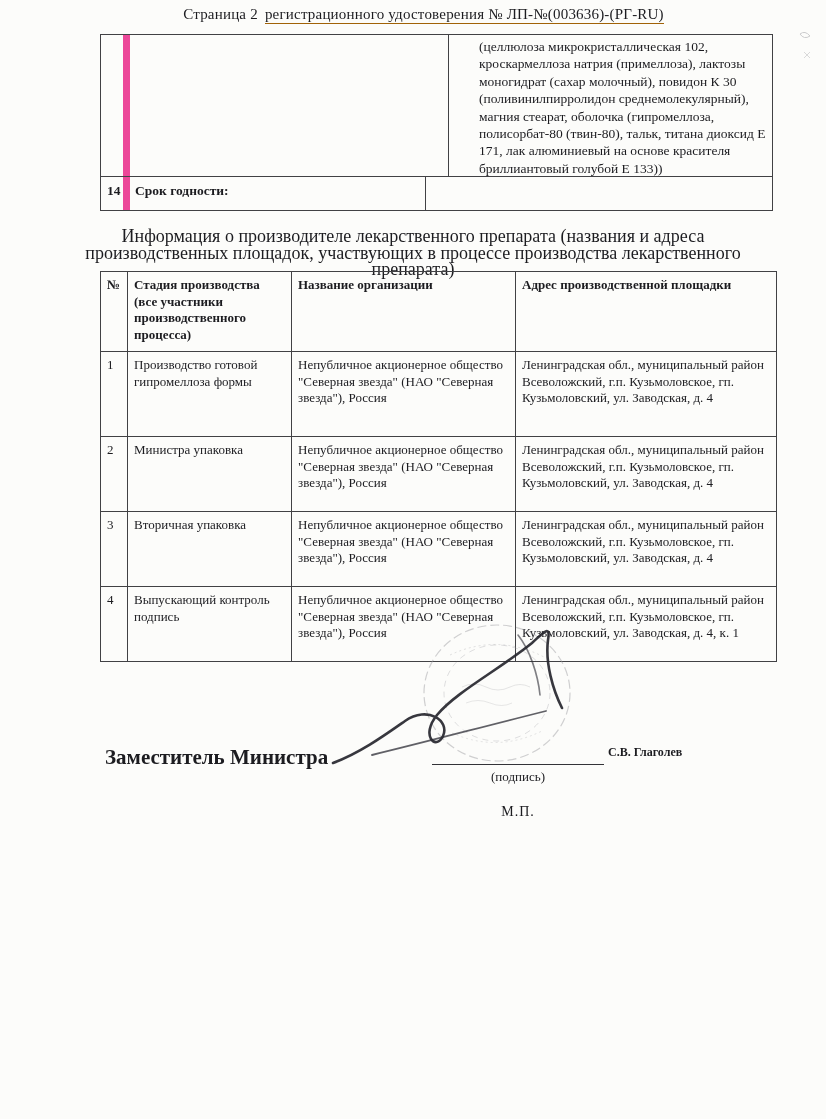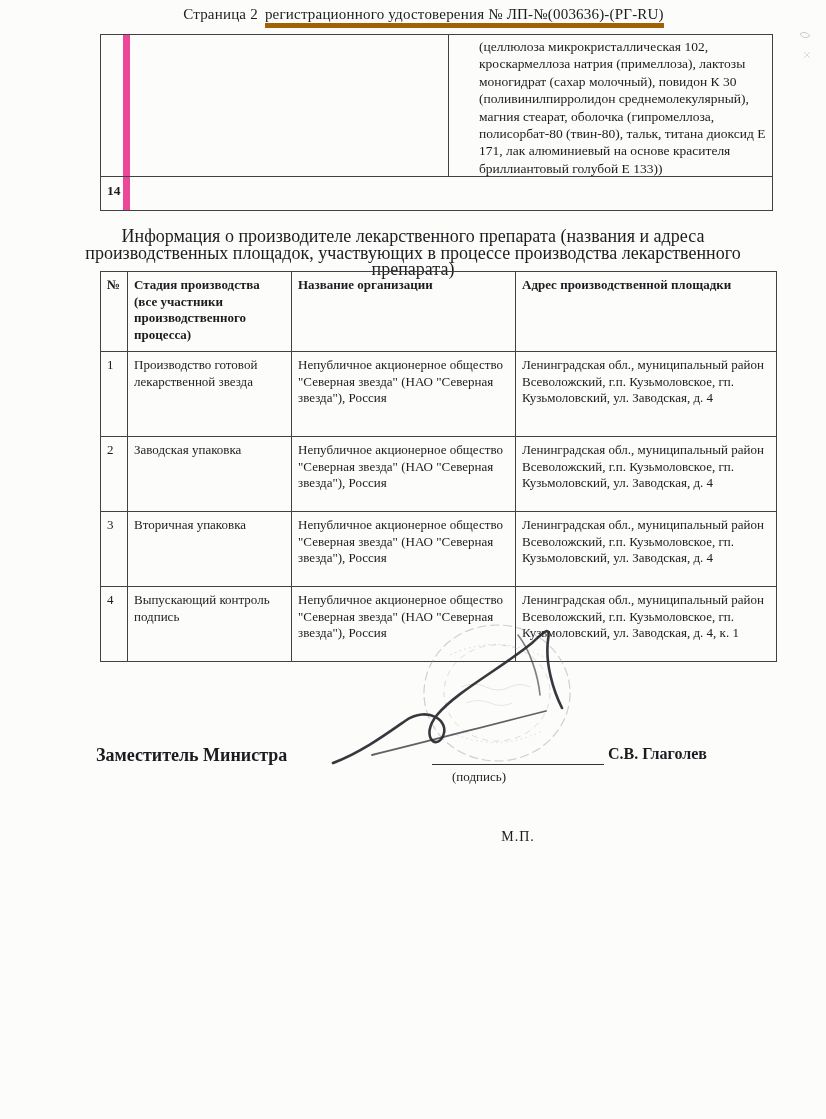--- a/index.html
+++ b/index.html
@@ -17,21 +17,21 @@
   
   .doc-header {
     position: absolute;
     top: 6px; left: 0; width: 100%;
     text-align: center;
     font-size: 15px;
     letter-spacing: 0.2px;
   }
   .doc-header .page-label { margin-right: 7px; margin-left: 21px; }
   .doc-header .underlined {
-    border-bottom: 5px solid #a16207;
+    border-bottom: 1px solid #a16207;
     padding-bottom: 1px;
   }
 
   
   .top-table {
     position: absolute;
     left: 100px; top: 34px;
     width: 673px;
     border: 1px solid #414144;
     box-sizing: border-box;
@@ -81,46 +81,45 @@
   .man-table th { font-weight: bold; }
   .man-table tr.hdr    { height: 80px; }
   .man-table tr.r1     { height: 85px; }
   .man-table tr.r2,
   .man-table tr.r3,
   .man-table tr.r4     { height: 75px; }
 
   
   .sig-title {
     position: absolute;
-    left: 96px; top: 745px;
-    font-size: 18px; font-weight: bold;
+    left: 105px; top: 745px;
+    font-size: 21px; font-weight: bold;
   }
   .sig-name {
     position: absolute;
     left: 608px; top: 745px;
-    font-size: 16px; font-weight: bold;
+    font-size: 12px; font-weight: bold;
   }
   .sig-line {
     position: absolute;
     left: 432px; top: 764px; width: 172px;
     border-top: 1.5px solid #333338;
   }
   .sig-caption {
     position: absolute;
-    left: 452px; top: 769px; width: 172px;
-    text-align: left;
+    left: 432px; top: 769px; width: 172px;
+    text-align: center;
     font-size: 13px;
   }
   .seal-caption {
     position: absolute;
     left: 432px; top: 804px; width: 172px;
     text-align: center;
     font-size: 14px;
     letter-spacing: 1px;
-    margin-top: 25px;
   }
 
   
   .overlay {
     position: absolute;
     left: 310px; top: 595px;
     width: 290px; height: 205px;
     pointer-events: none;
   }
   .scan-noise {
@@ -141,20 +140,21 @@
   </div>
 
   <div class="top-table">
     <div class="tt-row tt-rowA">
       <div class="tt-c1"></div>
       <div class="tt-c2"></div>
       <div class="tt-c3">(целлюлоза микрокристаллическая 102, кроскармеллоза натрия (примеллоза), лактозы моногидрат (сахар молочный), повидон К 30 (поливинилпирролидон среднемолекулярный), магния стеарат, оболочка (гипромеллоза, полисорбат-80 (твин-80), тальк, титана диоксид Е 171, лак алюминиевый на основе красителя бриллиантовый голубой Е 133))</div>
     </div>
     <div class="tt-row tt-rowB">
       <div class="tt-c1 bold">14</div>
+      <div class="tt-c2 bold">Срок годности:</div>
     </div>
   </div>
 
   <div class="section-intro">Информация о производителе лекарственного препарата (названия и адреса производственных площадок, участвующих в процессе производства лекарственного препарата)</div>
 
   <table class="man-table">
     <colgroup>
       <col class="w-num">
         <col class="w-stage">
         <col class="w-org">
@@ -164,27 +164,27 @@
       <tr class="hdr">
         <th>№</th>
         <th>Стадия производства (все участники производственного процесса)</th>
         <th>Название организации</th>
         <th>Адрес производственной площадки</th>
       </tr>
     </thead>
     <tbody>
       <tr class="r1">
         <td>1</td>
-        <td>Производство готовой лекарственной звезда</td>
+        <td>Производство готовой гипромеллоза формы</td>
         <td>Непубличное акционерное общество "Северная звезда" (НАО "Северная звезда"), Россия</td>
         <td>Ленинградская обл., муниципальный район Всеволожский, г.п. Кузьмоловское, гп. Кузьмоловский, ул. Заводская, д. 4</td>
       </tr>
       <tr class="r2">
         <td>2</td>
-        <td>Заводская упаковка</td>
+        <td>Министра упаковка</td>
         <td>Непубличное акционерное общество "Северная звезда" (НАО "Северная звезда"), Россия</td>
         <td>Ленинградская обл., муниципальный район Всеволожский, г.п. Кузьмоловское, гп. Кузьмоловский, ул. Заводская, д. 4</td>
       </tr>
       <tr class="r3">
         <td>3</td>
         <td>Вторичная упаковка</td>
         <td>Непубличное акционерное общество "Северная звезда" (НАО "Северная звезда"), Россия</td>
         <td>Ленинградская обл., муниципальный район Всеволожский, г.п. Кузьмоловское, гп. Кузьмоловский, ул. Заводская, д. 4</td>
       </tr>
       <tr class="r4">

